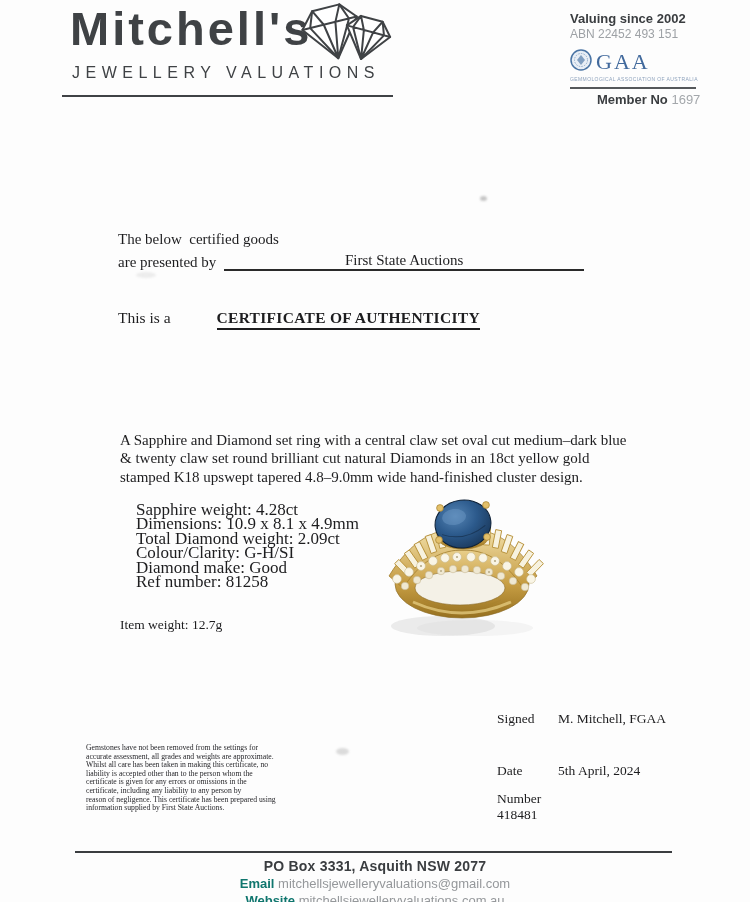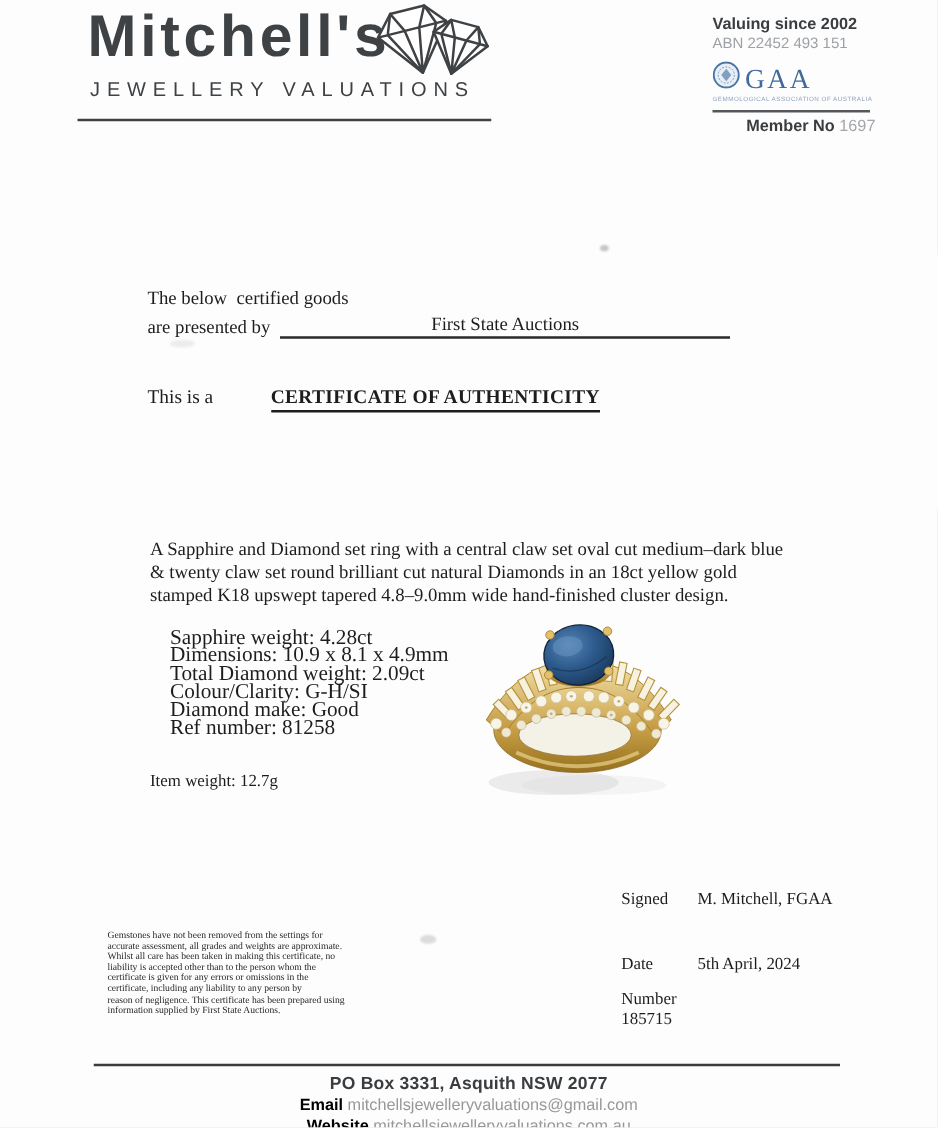--- a/index.html
+++ b/index.html
@@ -61,21 +61,21 @@
   .sig-number{top:791px;flex-direction:column;}
   
   .disclaimer{position:absolute;left:86px;top:744px;font-size:7.7px;line-height:8.6px;color:#26262a;}
   .disclaimer div{white-space:nowrap;}
   
   .footer-rule{position:absolute;left:75px;top:851px;width:597px;height:2px;background:#3a3d40;}
   .footer{position:absolute;left:0;top:858px;width:750px;text-align:center;
           font-family:"Liberation Sans",sans-serif;}
   .f-addr{font-size:14px;font-weight:bold;color:#3a3d40;letter-spacing:.2px;}
   .f-line{margin-top:2px;font-size:13px;color:#95989b;}
-  .f-label{font-weight:bold;color:#000000;}
+  .f-label{font-weight:bold;color:#0f766e;}
 </style>
 </head>
 <body>
 
 <div class="page">
 
   <div class="brand-name">Mitchell's</div>
 
   <div class="logo-diamonds">
     <svg width="100" height="64" viewBox="0 0 100 64">
@@ -248,21 +248,21 @@
   <div class="sig-row sig-signed">
     <span class="sig-label">Signed</span>
     <span>M. Mitchell, FGAA</span>
   </div>
   <div class="sig-row sig-date">
     <span class="sig-label">Date</span>
     <span>5th April, 2024</span>
   </div>
   <div class="sig-row sig-number">
     <span class="sig-label">Number</span>
-    <span>185715</span>
+    <span>418481</span>
   </div>
 
   <div class="disclaimer">
     <div>Gemstones have not been removed from the settings for</div>
     <div>accurate assessment, all grades and weights are approximate.</div>
     <div>Whilst all care has been taken in making this certificate, no</div>
     <div>liability is accepted other than to the person whom the</div>
     <div>certificate is given for any errors or omissions in the</div>
     <div>certificate, including any liability to any person by</div>
     <div>reason of negligence. This certificate has been prepared using</div>

